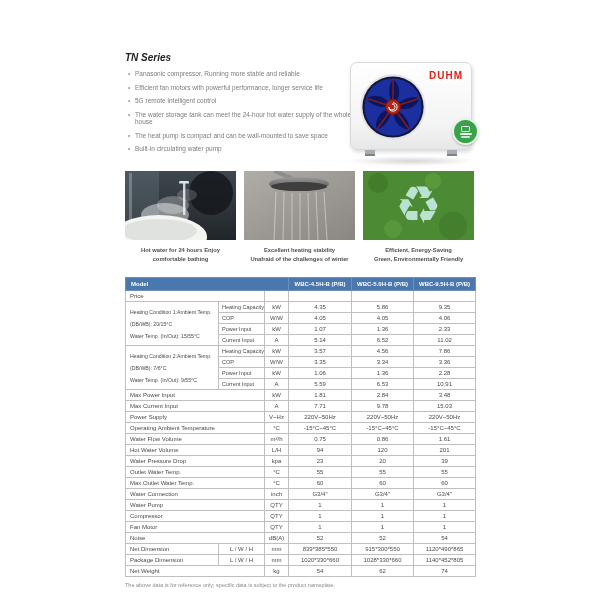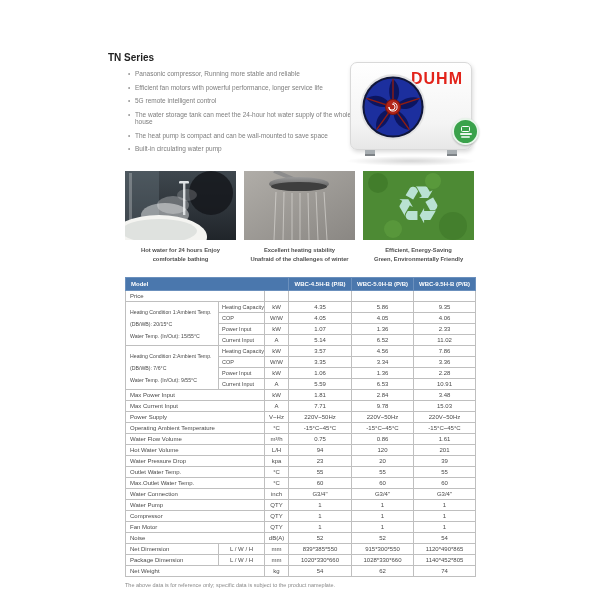--- a/index.html
+++ b/index.html
@@ -6,43 +6,43 @@
   html,body { background:#fff; }
   #stage {
     position:relative; width:600px; height:600px; background:#ffffff;
     font-family:"Liberation Sans", sans-serif; overflow:hidden;
   }
   .title {
     position:absolute; left:125px; top:26px;
     font-size:16px; font-weight:bold; color:#e2231a; letter-spacing:.2px;
   }
   .series {
-    position:absolute; left:108px; top:52px;
-    font-size:10px; font-weight:bold; color:#222;
+    position:absolute; left:125px; top:52px;
+    font-size:10px; font-weight:bold; color:#222;font-style:italic;
   }
   .features {
     position:absolute; left:128px; top:70px; width:230px; list-style:none;
   }
   .features li {
     font-size:6.5px; color:#7d7d7d; margin-bottom:6.5px; line-height:1.1;
     padding-left:7px; position:relative;
   }
   .features li::before {
     content:"•"; position:absolute; left:0; top:0; color:#9a9a9a; font-size:6.5px;
   }
   
   .product { position:absolute; left:340px; top:56px; width:150px; height:112px; }
   .unit {
     position:absolute; left:10px; top:6px; width:122px; height:88px;
     background:linear-gradient(180deg,#ffffff 0%,#f4f4f4 70%,#e7e7e7 100%);
     border:1px solid #d9d9d9; border-radius:7px;
     box-shadow:1px 2px 4px rgba(0,0,0,.15);
   }
   .brand {
-    position:absolute; right:8px; top:7px; font-size:16px; font-weight:bold;
+    position:absolute; right:8px; top:7px; font-size:10px; font-weight:bold;
     color:#e2231a; letter-spacing:1px;
   }
   .fan { position:absolute; left:8px; top:10px; width:68px; height:68px; }
   .foot {
     position:absolute; width:10px; height:6px; background:#a7adb1;
     border-bottom:2px solid #7d8286; bottom:-7px;
   }
   .foot.l { left:14px; } .foot.r { right:14px; }
   .unit-shadow {
     position:absolute; left:6px; top:100px; width:130px; height:10px;

